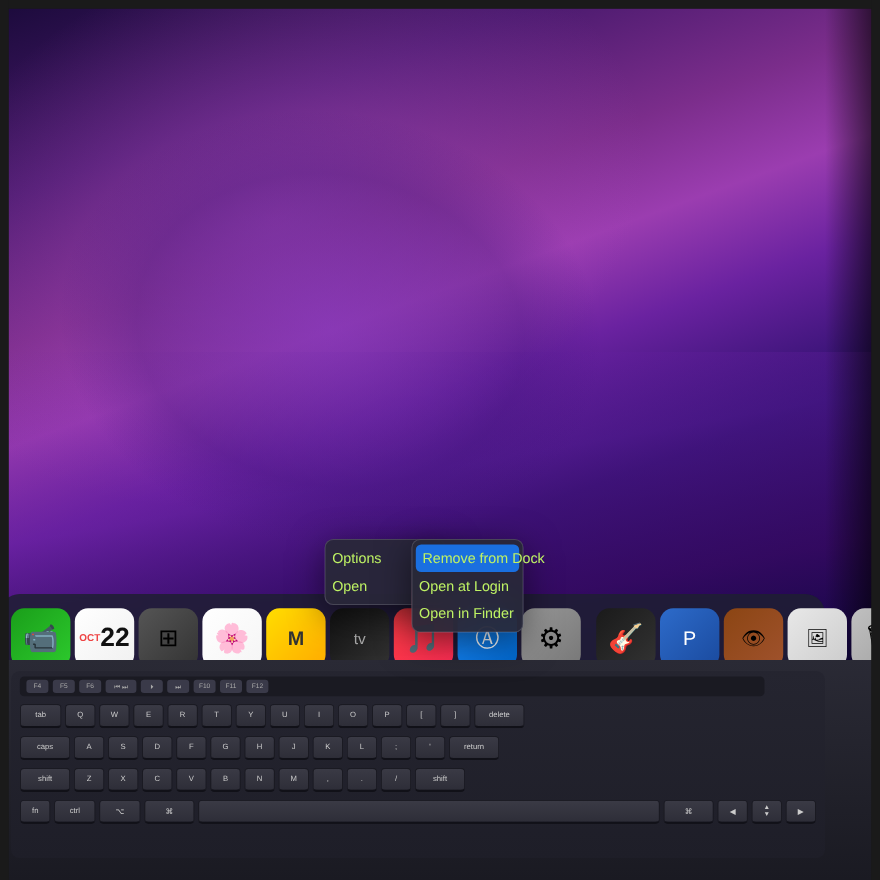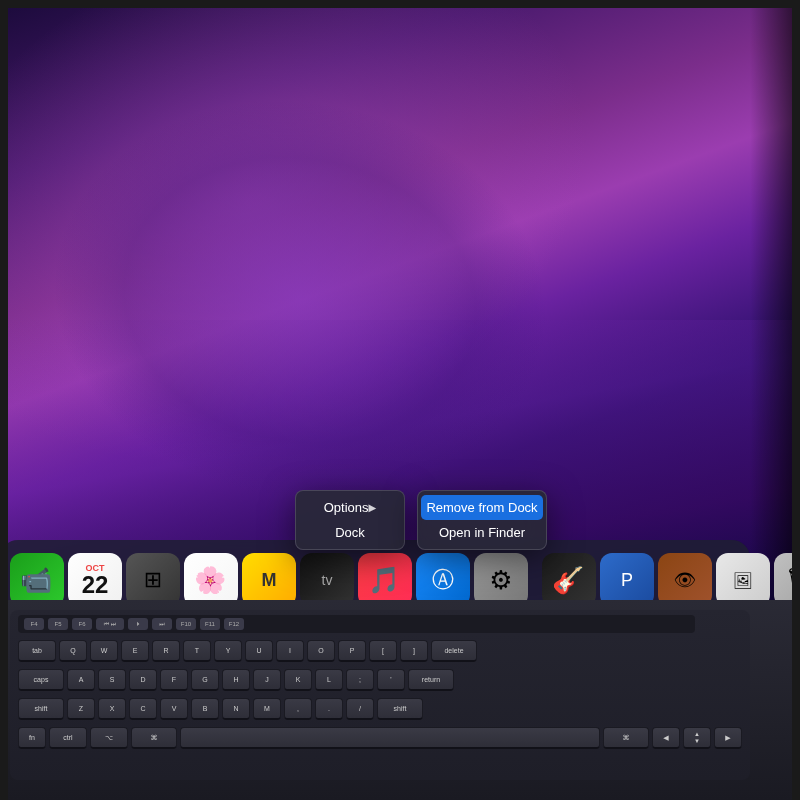--- a/index.html
+++ b/index.html
@@ -102,21 +102,21 @@
       border-radius: 12px;
       flex-shrink: 0;
       display: flex;
       align-items: center;
       justify-content: center;
       font-size: 26px;
       position: relative;
     }
 
     .dock-icon-facetime { background: linear-gradient(135deg, #1a9e1a, #2dca2d); }
-    .dock-icon-calendar { background: linear-gradient(135deg, #fff, #f0f0f0); color: #d00; font-size: 11px; flex-direction: column; }
+    .dock-icon-calendar { background: linear-gradient(135deg, #fff, #f0f0f0); color: #d00; font-size: 11px; flex-direction: row; }
     .dock-icon-launchpad { background: linear-gradient(135deg, #555, #333); }
     .dock-icon-photos { background: linear-gradient(135deg, #fff, #f5f5f5); }
     .dock-icon-miro { background: linear-gradient(135deg, #ffdd00, #ffaa00); }
     .dock-icon-appletv { background: linear-gradient(135deg, #111, #333); }
     .dock-icon-music { background: linear-gradient(135deg, #fc3c44, #ff2d55); }
     .dock-icon-appstore { background: linear-gradient(135deg, #1a8cff, #0066cc); }
     .dock-icon-settings { background: linear-gradient(135deg, #999, #777); }
     .dock-icon-garageband { background: linear-gradient(135deg, #1a1a1a, #333); }
     .dock-icon-pixelmator { background: linear-gradient(135deg, #2d6bca, #1a4a9e); }
     .dock-icon-preview { background: linear-gradient(135deg, #8b4513, #a0522d); }
@@ -139,39 +139,39 @@
       padding: 4px 0;
       z-index: 50;
       border: 1px solid rgba(255,255,255,0.15);
       box-shadow: 0 8px 32px rgba(0,0,0,0.5);
     }
 
     
     #context-menu-right {
       position: absolute;
       top: 490px;
-      left: 417px;
-      width: 130px;
+      left: 374px;
+      width: 102px;
       background: rgba(40, 40, 55, 0.92);
       backdrop-filter: blur(20px);
       border-radius: 8px;
       padding: 4px 0;
       z-index: 50;
       border: 1px solid rgba(255,255,255,0.15);
       box-shadow: 0 8px 32px rgba(0,0,0,0.5);
     }
 
     .menu-item {
       padding: 5px 6px;
       font-size: 13px;
-      color: #ffffff;
+      color: #bef264;
       cursor: pointer;
       display: flex;
       align-items: center;
-      justify-content: center;
+      justify-content: space-between;
       white-space: nowrap;
     }
 
     .menu-item.highlighted {
       background: #1a6fe0;
       border-radius: 5px;
       margin: 0 3px;
     }
 
     .menu-item .arrow {
@@ -271,27 +271,30 @@
   </div>
 
   <div id="right-dark"></div>
 
   <div id="context-menu-left">
     <div class="menu-item">
       <span>Options</span>
       <span class="arrow">▶</span>
     </div>
     <div class="menu-item">
-      <span>Dock</span>
+      <span>Open</span>
     </div>
   </div>
 
   <div id="context-menu-right">
     <div class="menu-item highlighted">
       <span>Remove from Dock</span>
+    </div>
+    <div class="menu-item">
+      <span>Open at Login</span>
     </div>
     <div class="menu-item">
       <span>Open in Finder</span>
     </div>
   </div>
 
   <div id="dock-area">
 
     <div class="dock-icon dock-icon-facetime">
       <span>📹</span>

